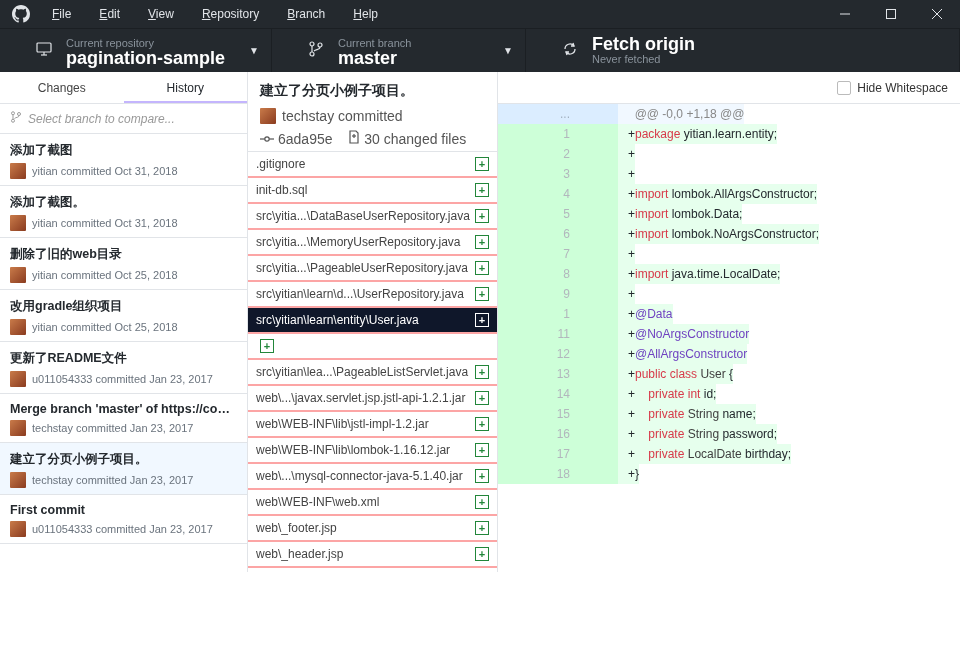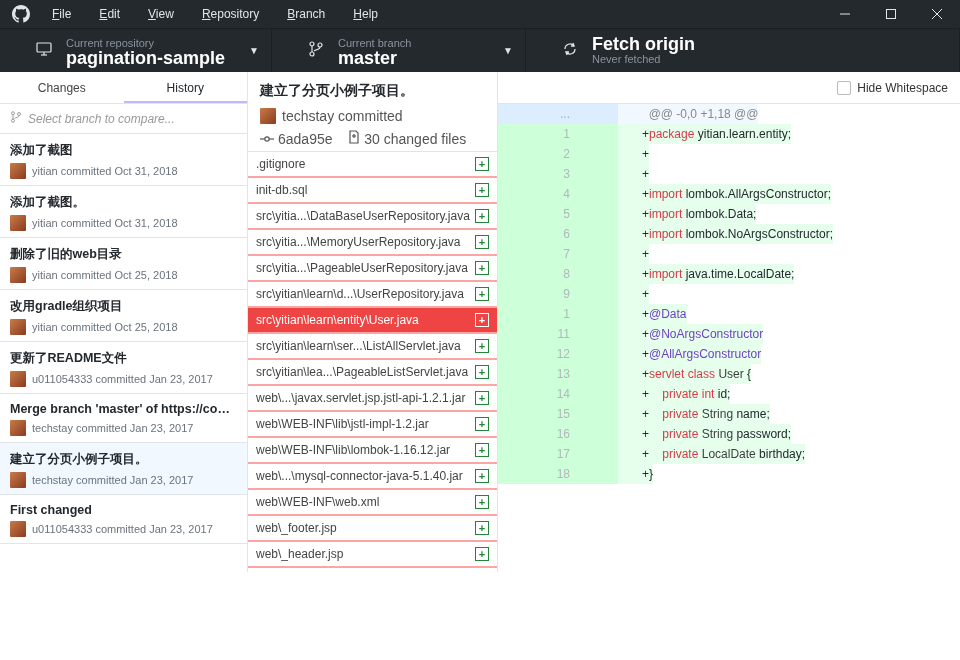--- a/index.html
+++ b/index.html
@@ -32,37 +32,37 @@
     .commititem .ct { font-weight: 600; color: #24292e; font-size: 12.5px; margin-bottom: 4px; white-space: nowrap; overflow: hidden; text-overflow: ellipsis; }
     .commititem .cm { display: flex; align-items: center; gap: 6px; font-size: 11px; color: #6a737d; }
     .avatar { width: 16px; height: 16px; background: linear-gradient(135deg, #c97b4a, #8a3b1f); border-radius: 1px; flex-shrink: 0; }
     .col-files { width: 250px; border-right: 1px solid #e1e4e8; display: flex; flex-direction: column; }
     .commithdr { padding: 10px 12px 4px; }
     .commithdr .title { font-size: 14px; font-weight: 600; color: #24292e; margin-bottom: 8px; }
     .commithdr .meta { display: flex; align-items: center; gap: 6px; flex-wrap: wrap; font-size: 14px; color: #555; }
     .commithdr .sha { display: inline-flex; align-items: center; gap: 4px; }
     .filelist { overflow-y: auto; border-top: 1px solid #e1e4e8; }
     .fileitem { display: flex; align-items: center; padding: 5px 8px; border-bottom: 2px solid #fca5a5; cursor: pointer; font-size: 12px; color: #444; }
-    .fileitem.sel { background: #ef4444; color: #fff; }
+    .fileitem.sel { background: #0f172a; color: #fff; }
     .fileitem .fn { flex: 1; white-space: nowrap; overflow: hidden; text-overflow: ellipsis; }
     .fileitem .diffbox { width: 14px; height: 14px; border: 1px solid #22863a; color: #22863a; font-size: 11px; line-height: 12px; text-align: center; flex-shrink: 0; margin-left: 4px; font-weight: bold; }
     .fileitem.sel .diffbox { border-color: #fff; color: #fff; }
     .col-diff { flex: 1; display: flex; flex-direction: column; }
     .diffctl { height: 32px; padding: 6px 12px; display: flex; align-items: center; border-bottom: 1px solid #e1e4e8; }
     .checkbox { width: 14px; height: 14px; border: 1px solid #bbb; border-radius: 2px; margin-right: 6px; cursor: pointer; }
     .diffview { flex: 1; overflow: auto; font-family: Consolas, Menlo, monospace; font-size: 12px; display: flex; }
     .diffgutter { width: 120px; flex-shrink: 0; }
     .difflines { flex: 1; }
     .dline { display: flex; line-height: 20px; }
     .gutold, .gutnew { width: 40px; text-align: right; padding-right: 8px; color: #b2b7bd; }
     .dline.hunk { background: #f1f8ff; }
     .dline.hunk .gutold, .dline.hunk .gutnew { color: rgba(27,31,35,.3); }
     .gutterwrap { background: #cdffd8; }
     .gutterwrap.hunk { background: #dbedff; }
-    .codecell { white-space: pre; padding-left: 24px; }
+    .codecell { white-space: pre; padding-left: 10px; }
     .codecell.hunk { color: #888; background: #f1f8ff; }
     .codecell.add { background: #e6ffed; color: #24292e; }
     .tk-k { color: #d73a49; }
     .tk-t { color: #404040; }
     .tk-s { color: #6f42c1; }
     .changedfiles-icon { display: inline-flex; align-items: center; }
   </style>
 </head>
 <body>
 
@@ -199,21 +199,21 @@
           </div>
         </div>
         <div class="commititem sel">
           <div class="ct">建立了分页小例子项目。</div>
           <div class="cm">
             <span class="avatar"></span>
             <span>techstay committed Jan 23, 2017</span>
           </div>
         </div>
         <div class="commititem">
-          <div class="ct">First changed</div>
+          <div class="ct">First commit</div>
           <div class="cm">
             <span class="avatar"></span>
             <span>u011054333 committed Jan 23, 2017</span>
           </div>
         </div>
       </div>
   </div>
 
   <div class="col-files">
     <div class="commithdr">
@@ -264,21 +264,20 @@
         </div>
         <div class="fileitem">
           <span class="fn">src\yitian\learn\d...\UserRepository.java</span>
           <span class="diffbox">+</span>
         </div>
         <div class="fileitem sel">
           <span class="fn">src\yitian\learn\entity\User.java</span>
           <span class="diffbox">+</span>
         </div>
         <div class="fileitem">
-          <span class="fn">src\yitian\learn\ser...\ListAllServlet.java</span>
           <span class="diffbox">+</span>
         </div>
         <div class="fileitem">
           <span class="fn">src\yitian\lea...\PageableListServlet.java</span>
           <span class="diffbox">+</span>
         </div>
         <div class="fileitem">
           <span class="fn">web\...\javax.servlet.jsp.jstl-api-1.2.1.jar</span>
           <span class="diffbox">+</span>
         </div>
@@ -440,21 +439,21 @@
             <div class="dline">
               <div class="codecell add">+<span class="tk-s">@Data</span></div>
             </div>
             <div class="dline">
               <div class="codecell add">+<span class="tk-s">@NoArgsConstructor</span></div>
             </div>
             <div class="dline">
               <div class="codecell add">+<span class="tk-s">@AllArgsConstructor</span></div>
             </div>
             <div class="dline">
-              <div class="codecell add">+<span class="tk-k">servlet</span> <span class="tk-k">class</span> <span class="tk-t">User</span> {</div>
+              <div class="codecell add">+<span class="tk-k">public</span> <span class="tk-k">class</span> <span class="tk-t">User</span> {</div>
             </div>
             <div class="dline">
               <div class="codecell add">+    <span class="tk-k">private</span> <span class="tk-k">int</span> id;</div>
             </div>
             <div class="dline">
               <div class="codecell add">+    <span class="tk-k">private</span> <span class="tk-t">String</span> name;</div>
             </div>
             <div class="dline">
               <div class="codecell add">+    <span class="tk-k">private</span> <span class="tk-t">String</span> password;</div>
             </div>

